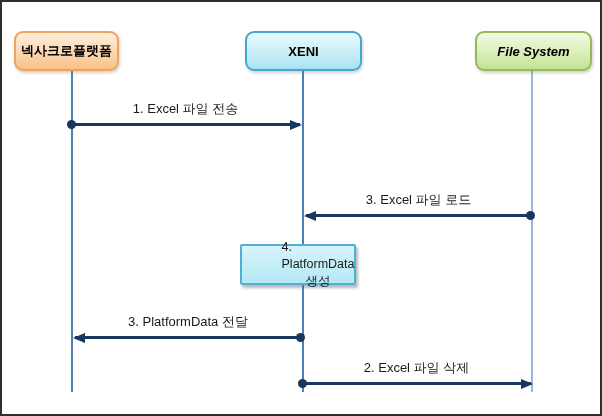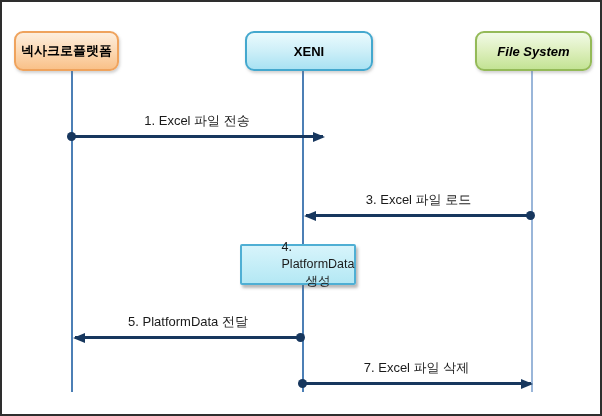--- a/index.html
+++ b/index.html
@@ -22,21 +22,21 @@
     display:flex;align-items:center;justify-content:center;
     font-size:13px;font-weight:bold;color:#000;
     box-shadow:1px 2px 3px rgba(120,120,120,.35);
   }
   .actor-nexacro{
     left:12px;width:105px;
     background:linear-gradient(180deg,#fdeedd 0%,#fcd9b4 50%,#f9c189 100%);
     border:2px solid #efa35d;
   }
   .actor-xeni{
-    left:243px;width:128px;
+    left:243px;width:117px;
     background:linear-gradient(180deg,#eafafd 0%,#cdeff8 50%,#a9e2f3 100%);
     border:2px solid #44a8ce;
     justify-content:center;
   }
   .actor-filesystem{
     left:473px;width:117px;
     background:linear-gradient(180deg,#f1fae6 0%,#ddefbd 50%,#c3e394 100%);
     border:2px solid #94ba58;
     font-style:italic;
   }
@@ -65,21 +65,21 @@
     border-top:5.5px solid transparent;border-bottom:5.5px solid transparent;
     border-left:12px solid #17375e;
   }
   .dir-left .dot{right:-4px;}
   .dir-left .head{
     left:-2px;
     border-top:5.5px solid transparent;border-bottom:5.5px solid transparent;
     border-right:12px solid #17375e;
   }
 
-  .m1{left:69px; top:112px; width:229px;padding-left:23px;}
+  .m1{left:69px; top:100px; width:229px;}
   .m2{left:300px;top:128px;width:229px;}
   .m3{left:304px;top:191px;width:225px;}
   .m5{left:73px; top:313px;width:226px;}
   .m6{left:300px;top:359px;width:229px;}
 
   
   .action-box{
     position:absolute;left:238px;top:242px;width:116px;height:41px;
     box-sizing:border-box;
     background:linear-gradient(180deg,#d7f4fb 0%,#c2edf7 60%,#b4e8f4 100%);
@@ -122,26 +122,26 @@
     <div class="dot"></div>
     <div class="head"></div>
   </div>
 
   <div class="action-box">
     <span>4. PlatformData</span>
     <span>생성</span>
   </div>
 
   <div class="msg dir-left m5">
-    <div class="lbl">5. PlatformData 전달</div>
+    <div class="lbl">3. PlatformData 전달</div>
     <div class="line"></div>
     <div class="dot"></div>
     <div class="head"></div>
   </div>
 
   <div class="msg dir-right m6">
-    <div class="lbl">7. Excel 파일 삭제</div>
+    <div class="lbl">2. Excel 파일 삭제</div>
     <div class="line"></div>
     <div class="dot"></div>
     <div class="head"></div>
   </div>
 
 </div>
 
 </body></html>

